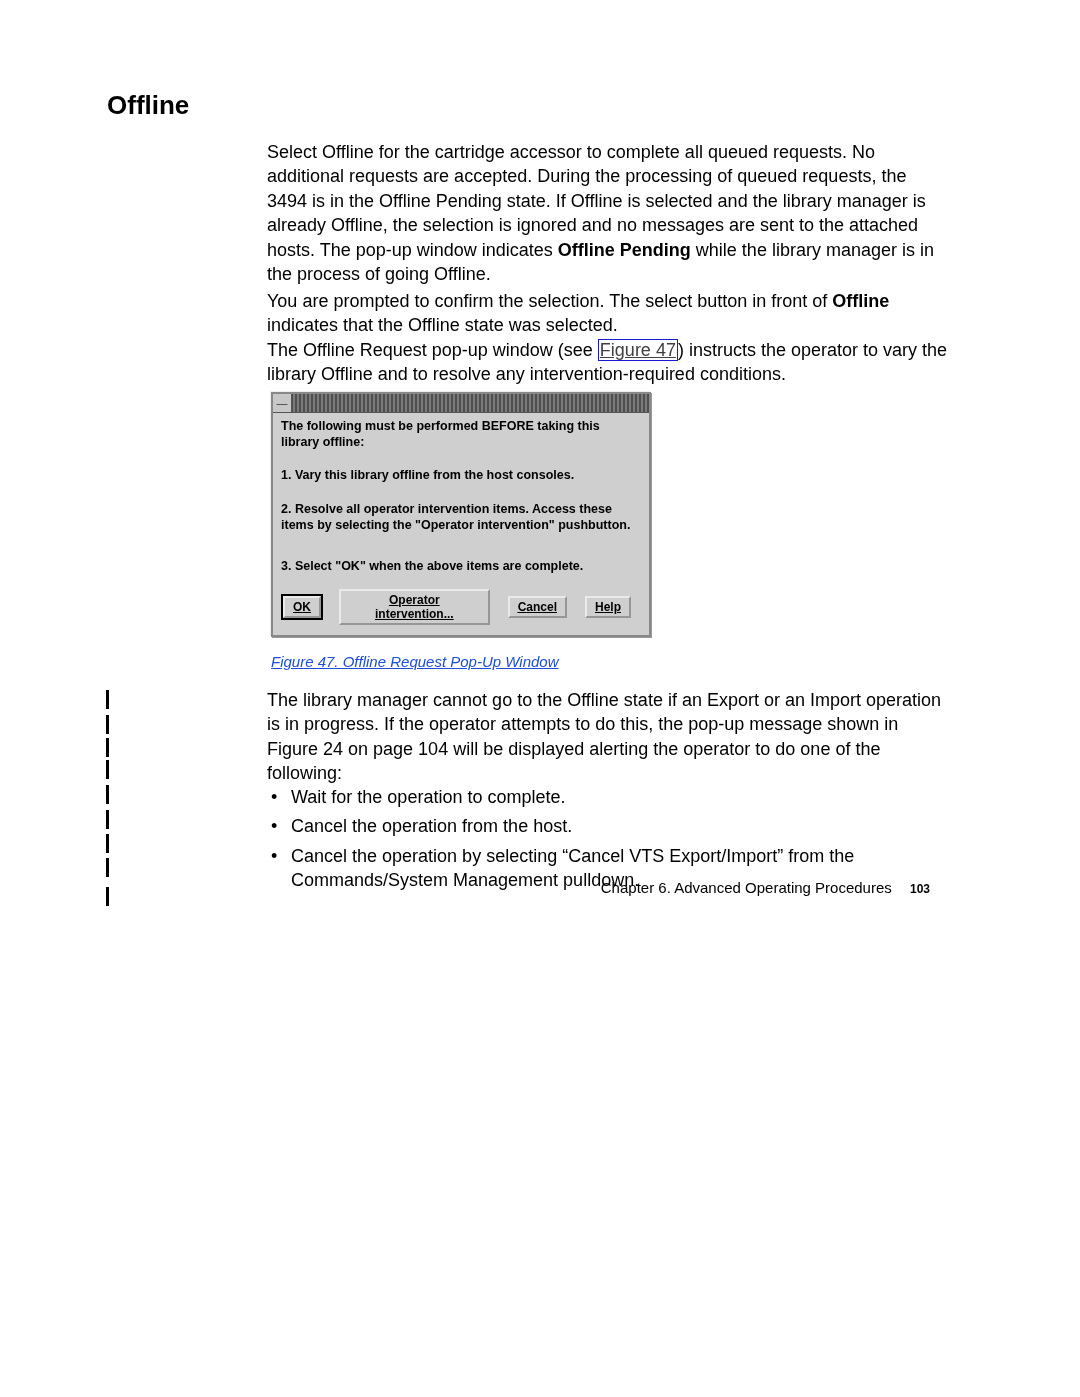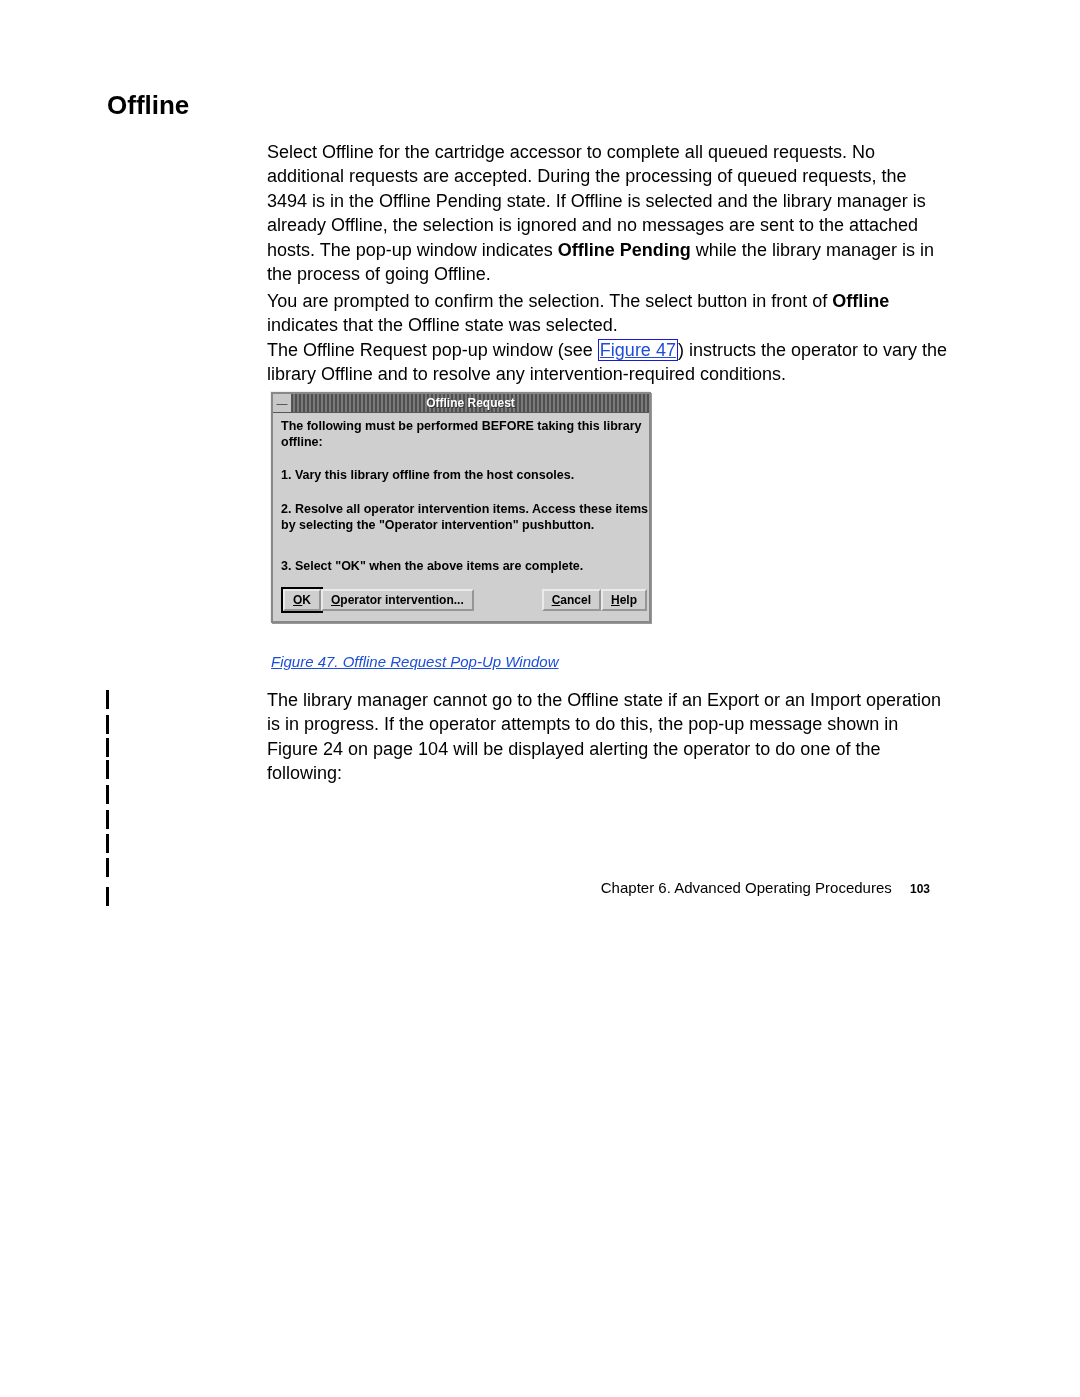--- a/index.html
+++ b/index.html
@@ -34,21 +34,21 @@
   }
   .para1 { top: 140px; }
   .para2 { top: 289px; }
   .para3 { top: 338px; }
   .para4 { top: 688px; }
   .para5 { top: 785px; }
 
   .body-text b { font-weight: bold; }
 
   a.figlink {
-    color: #1d4ed8;
+    color: #404040;
     text-decoration: underline;
     border: 1px solid #1a1ad6;
     padding: 0 1px;
     cursor: pointer;
   }
 
   
   .revbar {
     position: absolute;
     left: 106px;
@@ -89,32 +89,34 @@
   .titlebar-text {
     flex: 1;
     text-align: center;
     font-size: 12px;
     font-weight: bold;
     color: #fff;
     line-height: 18px;
     text-shadow: 1px 1px 0 #333;
   }
   .dialog-body {
-    padding: 6px 0 8px 8px;
+    padding: 6px 16px 8px 8px;
     background: #cfcfcf;
     font-size: 12.5px;
     font-weight: bold;
     color: #000;
   }
   .dialog-body .block { margin-bottom: 18px; line-height: 1.25; }
   .dialog-body .block3 { margin-top: 26px; margin-bottom: 10px; }
   .dialog-buttons {
     display: flex;
+    gap: 18px;
     align-items: center;
     padding: 4px 2px 2px 2px;
+    text-decoration: underline;
   }
   .btn {
     background: #cfcfcf;
     border: 2px outset #eaeaea;
     padding: 2px 8px;
     font-size: 12px;
     font-weight: bold;
     cursor: pointer;
   }
   .btn.default {
@@ -183,21 +185,20 @@
     <span>You are prompted to confirm the selection. The select button in front of </span><b>Offline</b><span> indicates that the Offline state was selected.</span>
   </div>
 
   <div class="body-text para3">
     <span>The Offline Request pop-up window (see </span><a class="figlink" href="#">Figure 47</a><span>) instructs the operator to vary the library Offline and to resolve any intervention-required conditions.</span>
   </div>
 
   <div class="dialog">
     <div class="titlebar">
       <div class="sysmenu">—</div>
-      <div class="titlebar-text">Offline Request</div>
     </div>
     <div class="dialog-body">
       <div class="block">The following must be performed BEFORE taking this library offline:</div>
       <div class="block">1.  Vary this library offline from the host consoles.</div>
       <div class="block">2.  Resolve all operator intervention items. Access these items by selecting the "Operator intervention" pushbutton.</div>
       <div class="block block3">3. Select "OK" when the above items are complete.</div>
       <div class="dialog-buttons">
         <button class="btn default">
           <span class="mnemonic">O</span><span>K</span>
         </button>
@@ -211,20 +212,27 @@
           <span class="mnemonic">H</span><span>elp</span>
         </button>
       </div>
     </div>
   </div>
 
   <div class="caption">Figure 47. Offline Request Pop-Up Window</div>
 
   <div class="body-text para4">The library manager cannot go to the Offline state if an Export or an Import operation is in progress. If the operator attempts to do this, the pop-up message shown in Figure 24 on page 104 will be displayed alerting the operator to do one of the following:</div>
 
+  <div class="body-text para5">
+    <ul class="bullets">
+      <li>Wait for the operation to complete.</li>
+      <li>Cancel the operation from the host.</li>
+      <li>Cancel the operation by selecting “Cancel VTS Export/Import” from the Commands/System Management pulldown.</li>
+    </ul>
+  </div>
 
   <div id="revbars">
       <div class="revbar" style="top: 690px;"></div>
       <div class="revbar" style="top: 715px;"></div>
       <div class="revbar" style="top: 738px;"></div>
       <div class="revbar" style="top: 760px;"></div>
       <div class="revbar" style="top: 785px;"></div>
       <div class="revbar" style="top: 810px;"></div>
       <div class="revbar" style="top: 834px;"></div>
       <div class="revbar" style="top: 858px;"></div>

